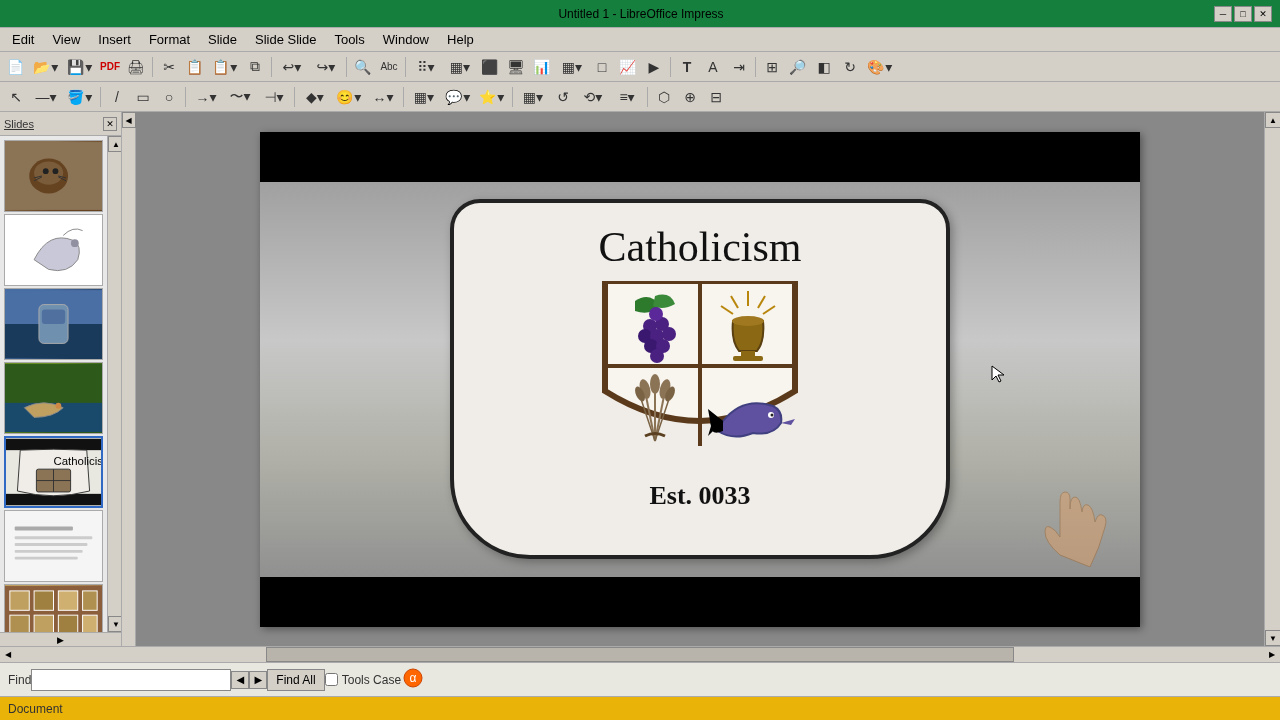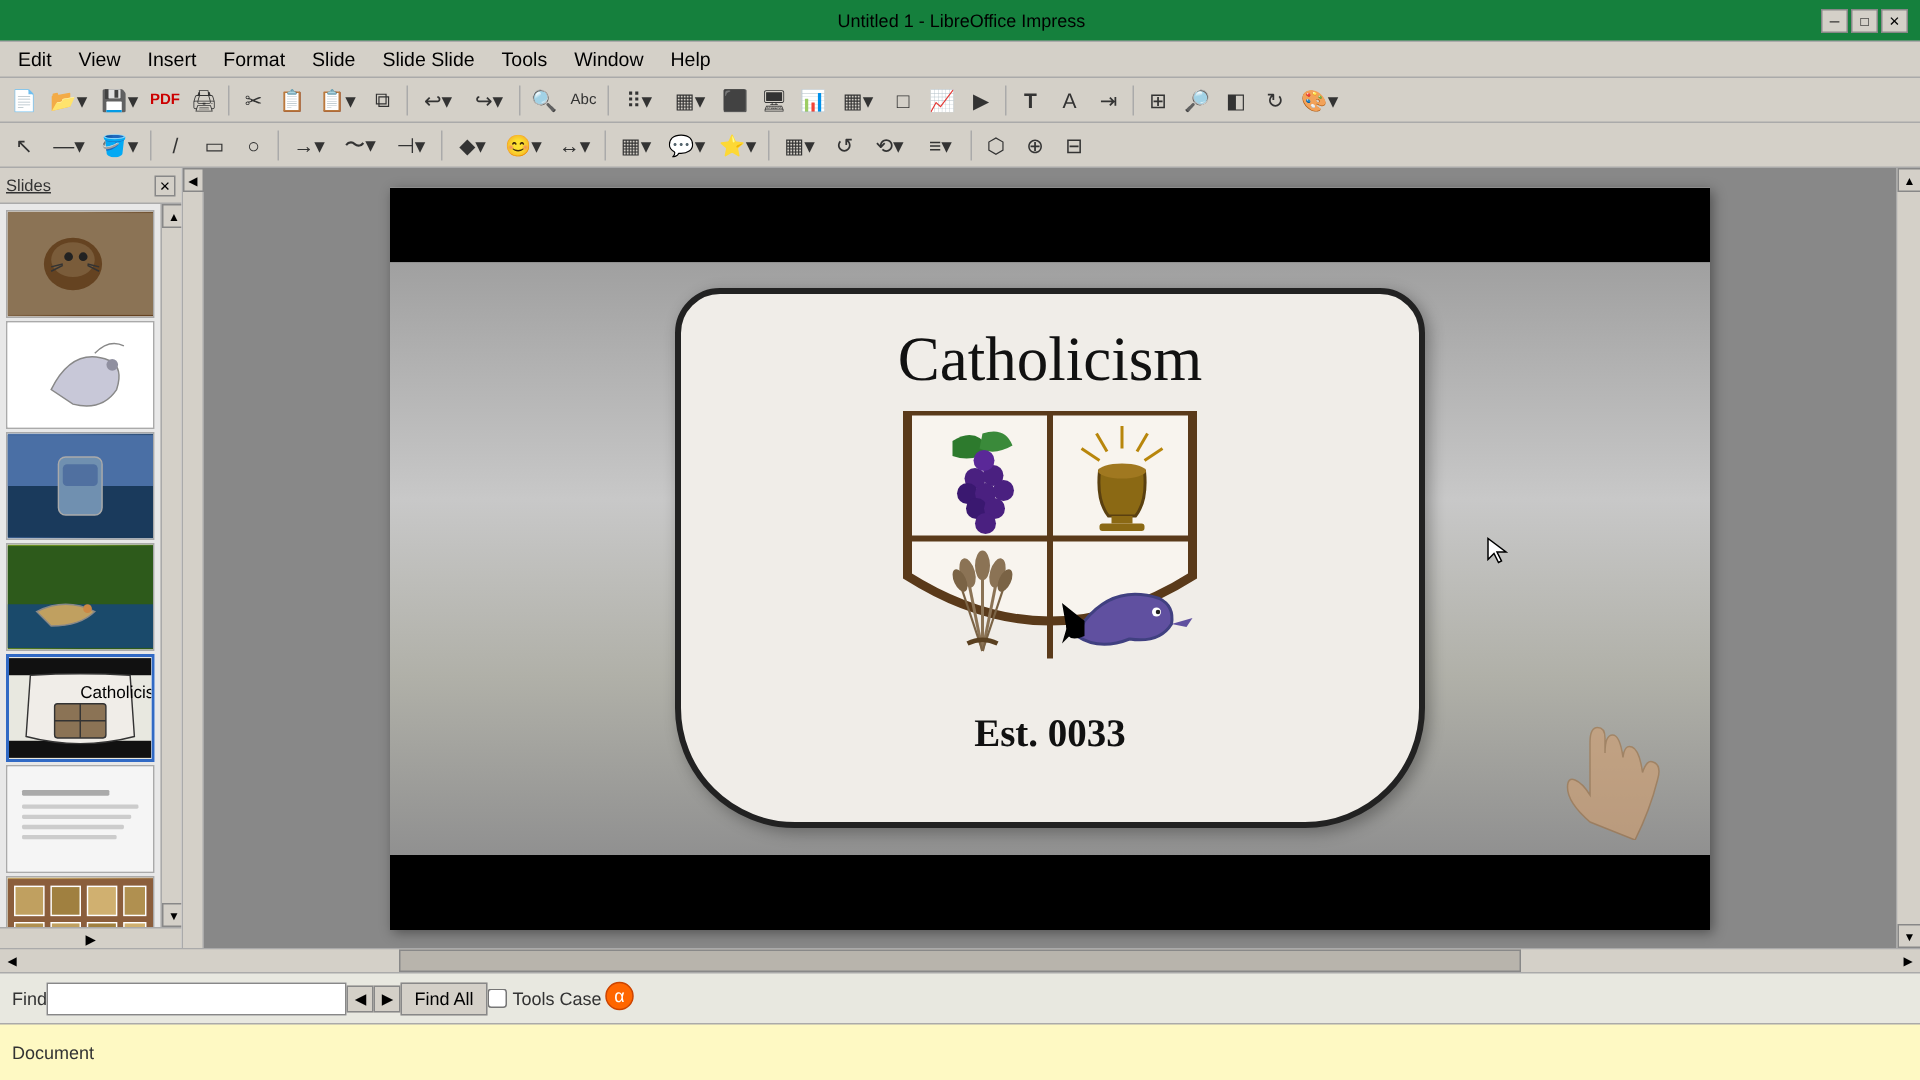--- a/index.html
+++ b/index.html
@@ -335,22 +335,22 @@
     }
     .find-checkbox {
       display: flex;
       align-items: center;
       gap: 4px;
       font-size: 12px;
     }
 
     
     #status-bar {
-      height: 38px;
-      background: #fef9c3;
+      height: 24px;
+      background: #eab308;
       border-top: 1px solid #aaa;
       display: flex;
       align-items: center;
       padding: 0 8px;
       flex-shrink: 0;
     }
     #status-bar span {
       font-size: 12px;
       color: #333;
     }

